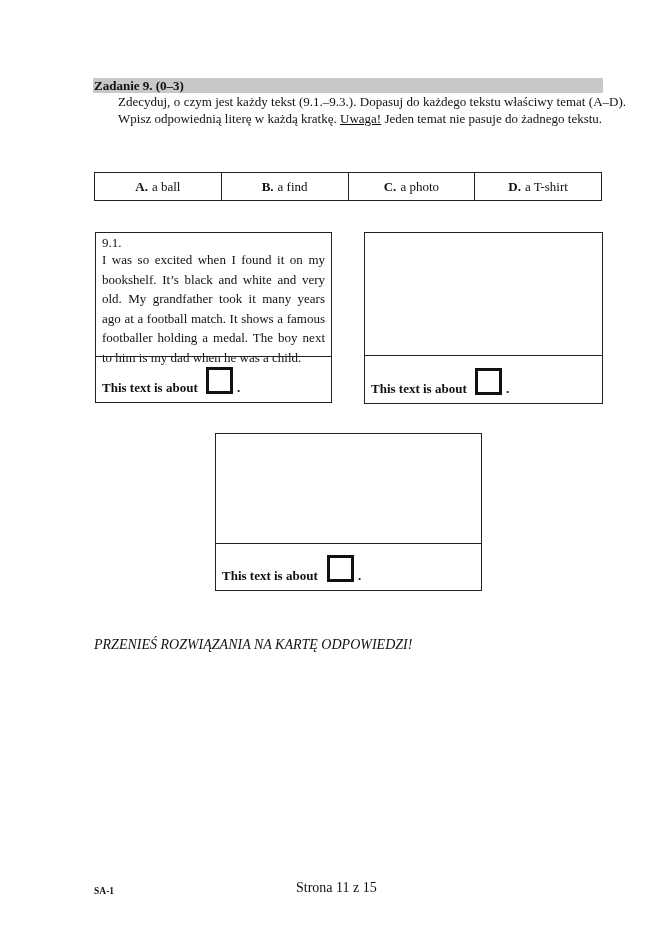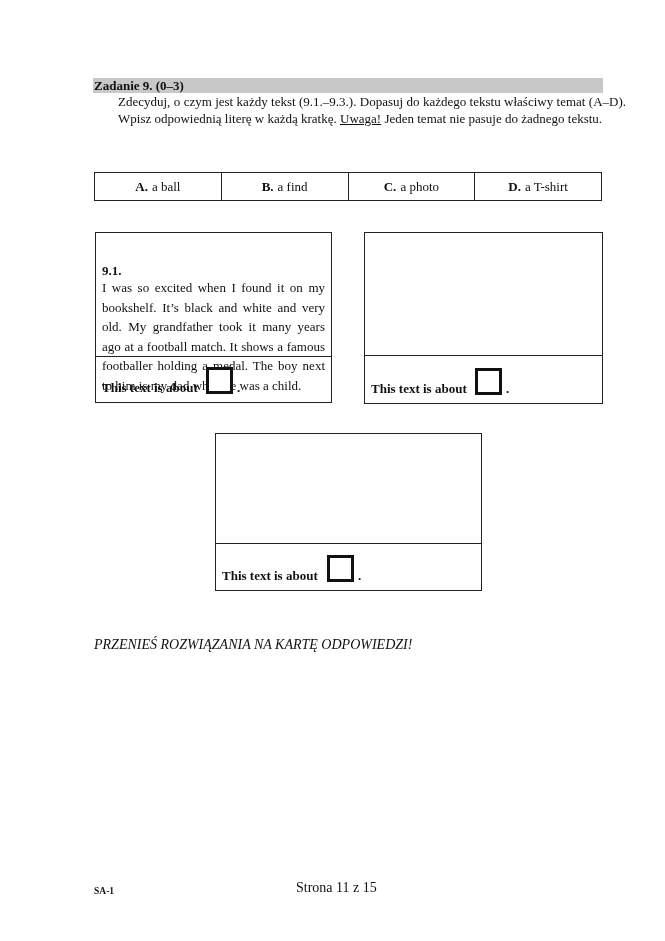--- a/index.html
+++ b/index.html
@@ -12,21 +12,21 @@
                   line-height: 17px; text-align: justify; margin-left: 24px; }
   #instructions u { text-decoration: underline; }
   #options-table { left: 94px; top: 172px; width: 508px; height: 29px; border: 1.5px solid #222;
                    box-sizing: border-box; display: flex; }
   .opt { flex: 1; border-right: 1.5px solid #222; display: flex; align-items: center; justify-content: center;
          font-size: 13px; }
   .opt:last-child { border-right: none; }
   .opt b { margin-right: 4px; }
   .textbox { border: 1.5px solid #222; box-sizing: border-box; }
   .textbox .body { padding: 3px 6px 0 6px; font-size: 13px; line-height: 19.5px; text-align: justify; }
-  .textbox .num { font-weight: bold; line-height: 14px; margin-top: 28px; }
+  .textbox .num { font-weight: normal; line-height: 14px; }
   .textbox .foot { position: absolute; left: 0; right: 0; bottom: 0; border-top: 1.5px solid #222;
                    font-weight: bold; font-size: 13px; }
   .foot .lbl { position: absolute; left: 6px; bottom: 6px; text-align: center; }
   .answer-box { position: absolute; bottom: 8px; width: 27px; height: 27px; border: 3px solid #111;
                 box-sizing: border-box; background: #fff; }
   .dot { position: absolute; bottom: 6px; }
   #box91 { left: 95px; top: 232px; width: 237px; height: 171px; }
   #box92 { left: 364px; top: 232px; width: 239px; height: 172px; }
   #box93 { left: 215px; top: 433px; width: 267px; height: 158px; }
   #transfer-note { left: 94px; top: 637px; font-weight: normal; font-style: italic; font-size: 14px; }

